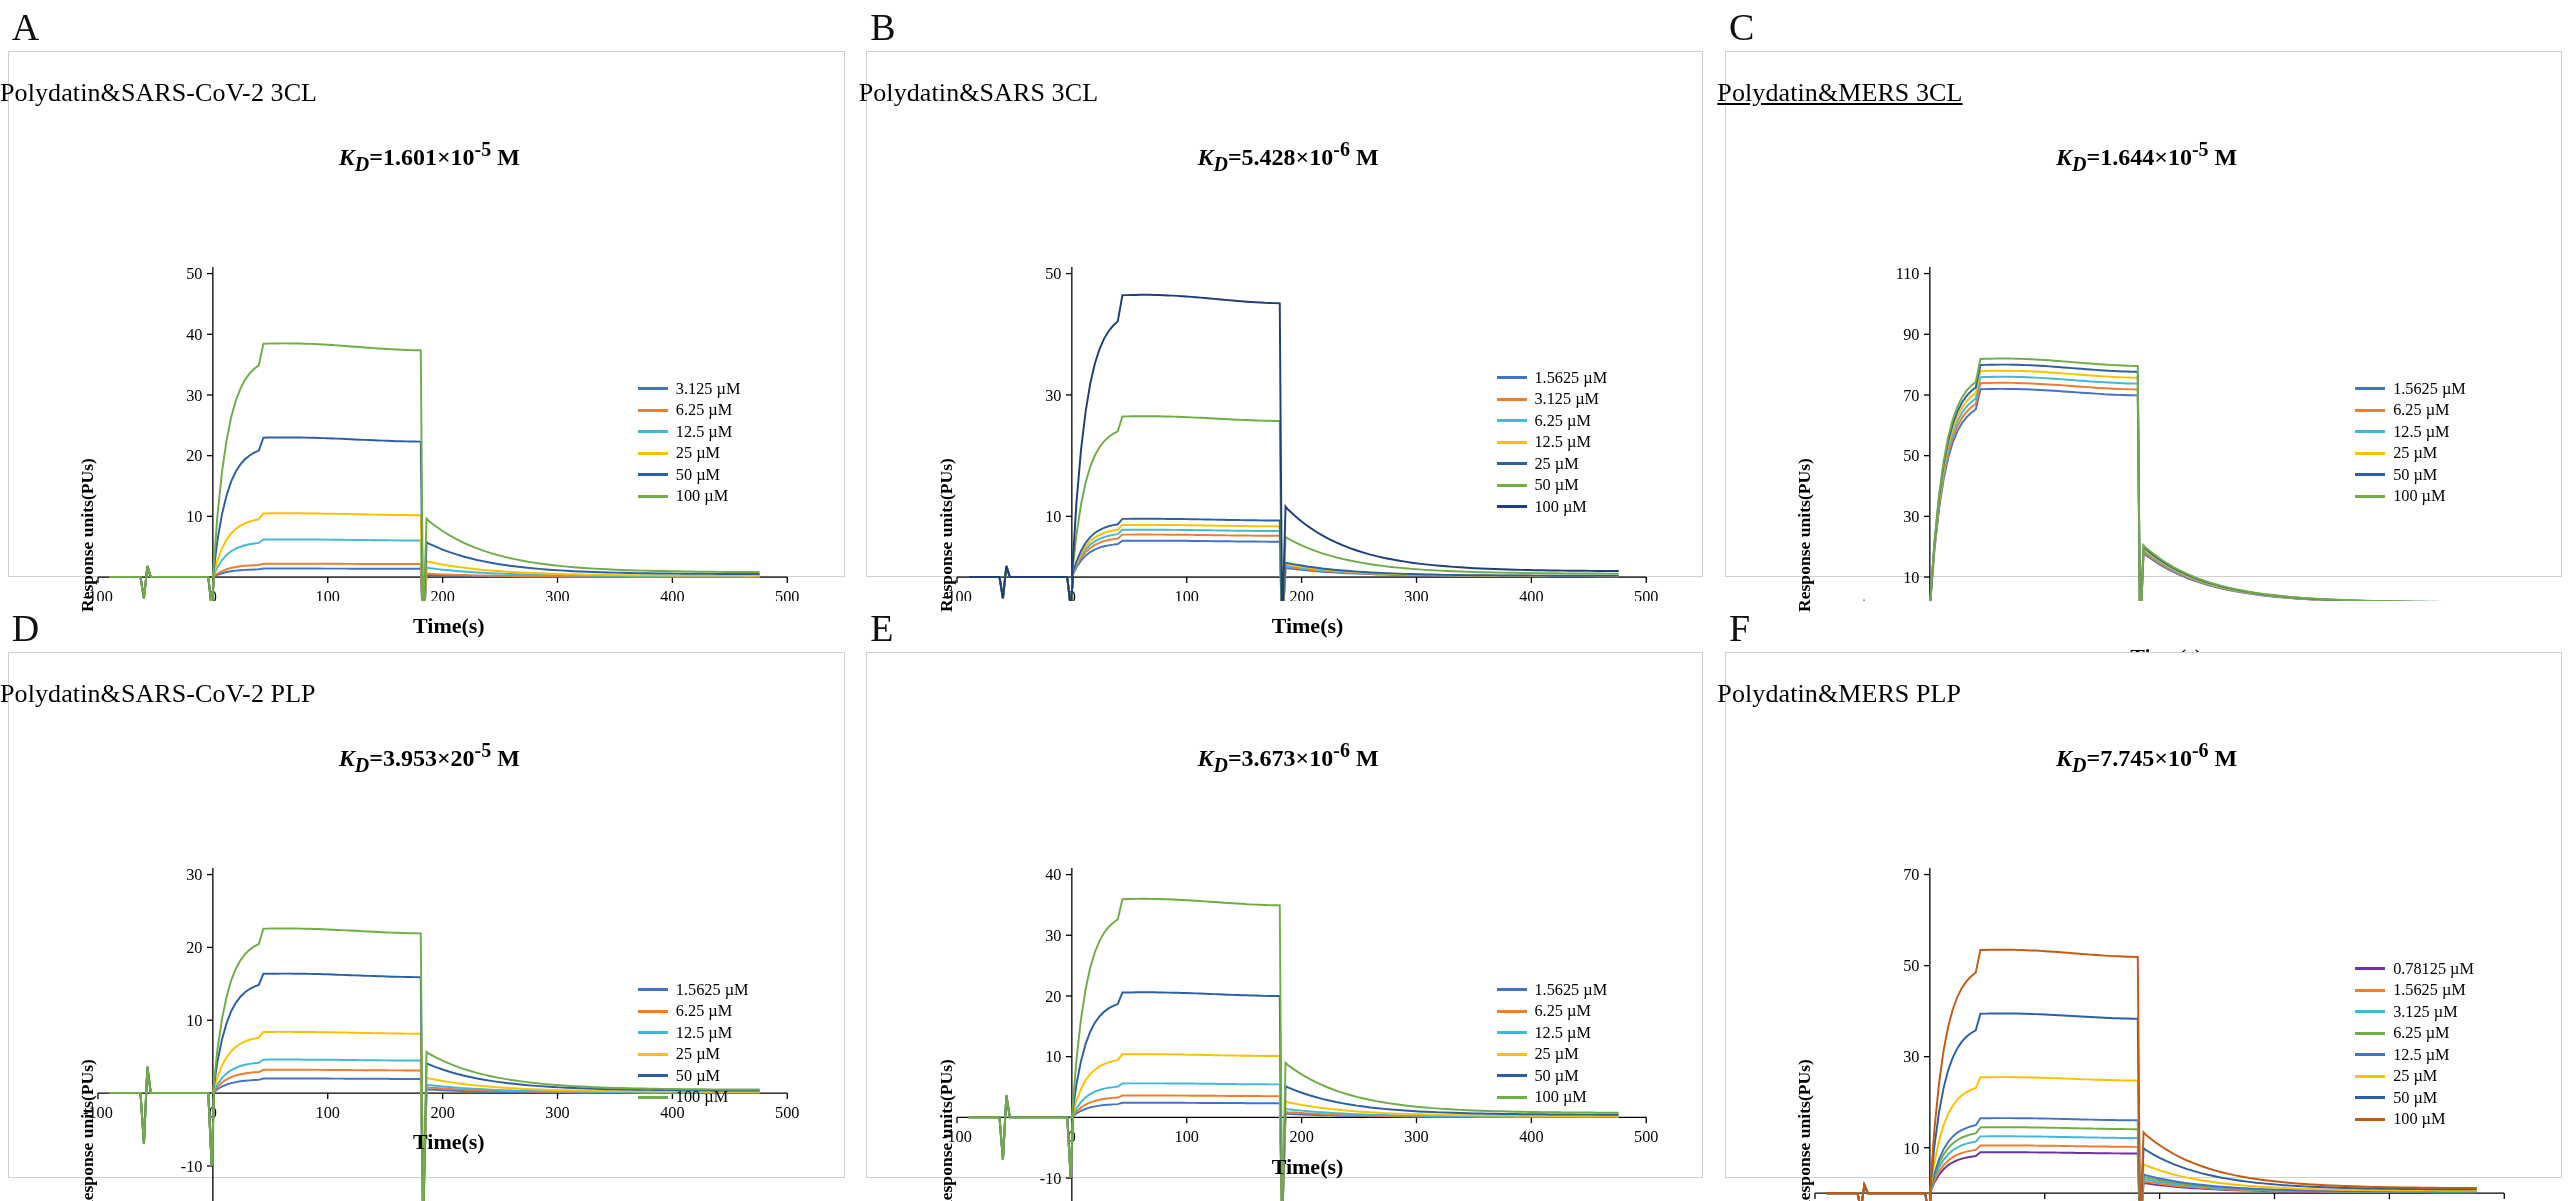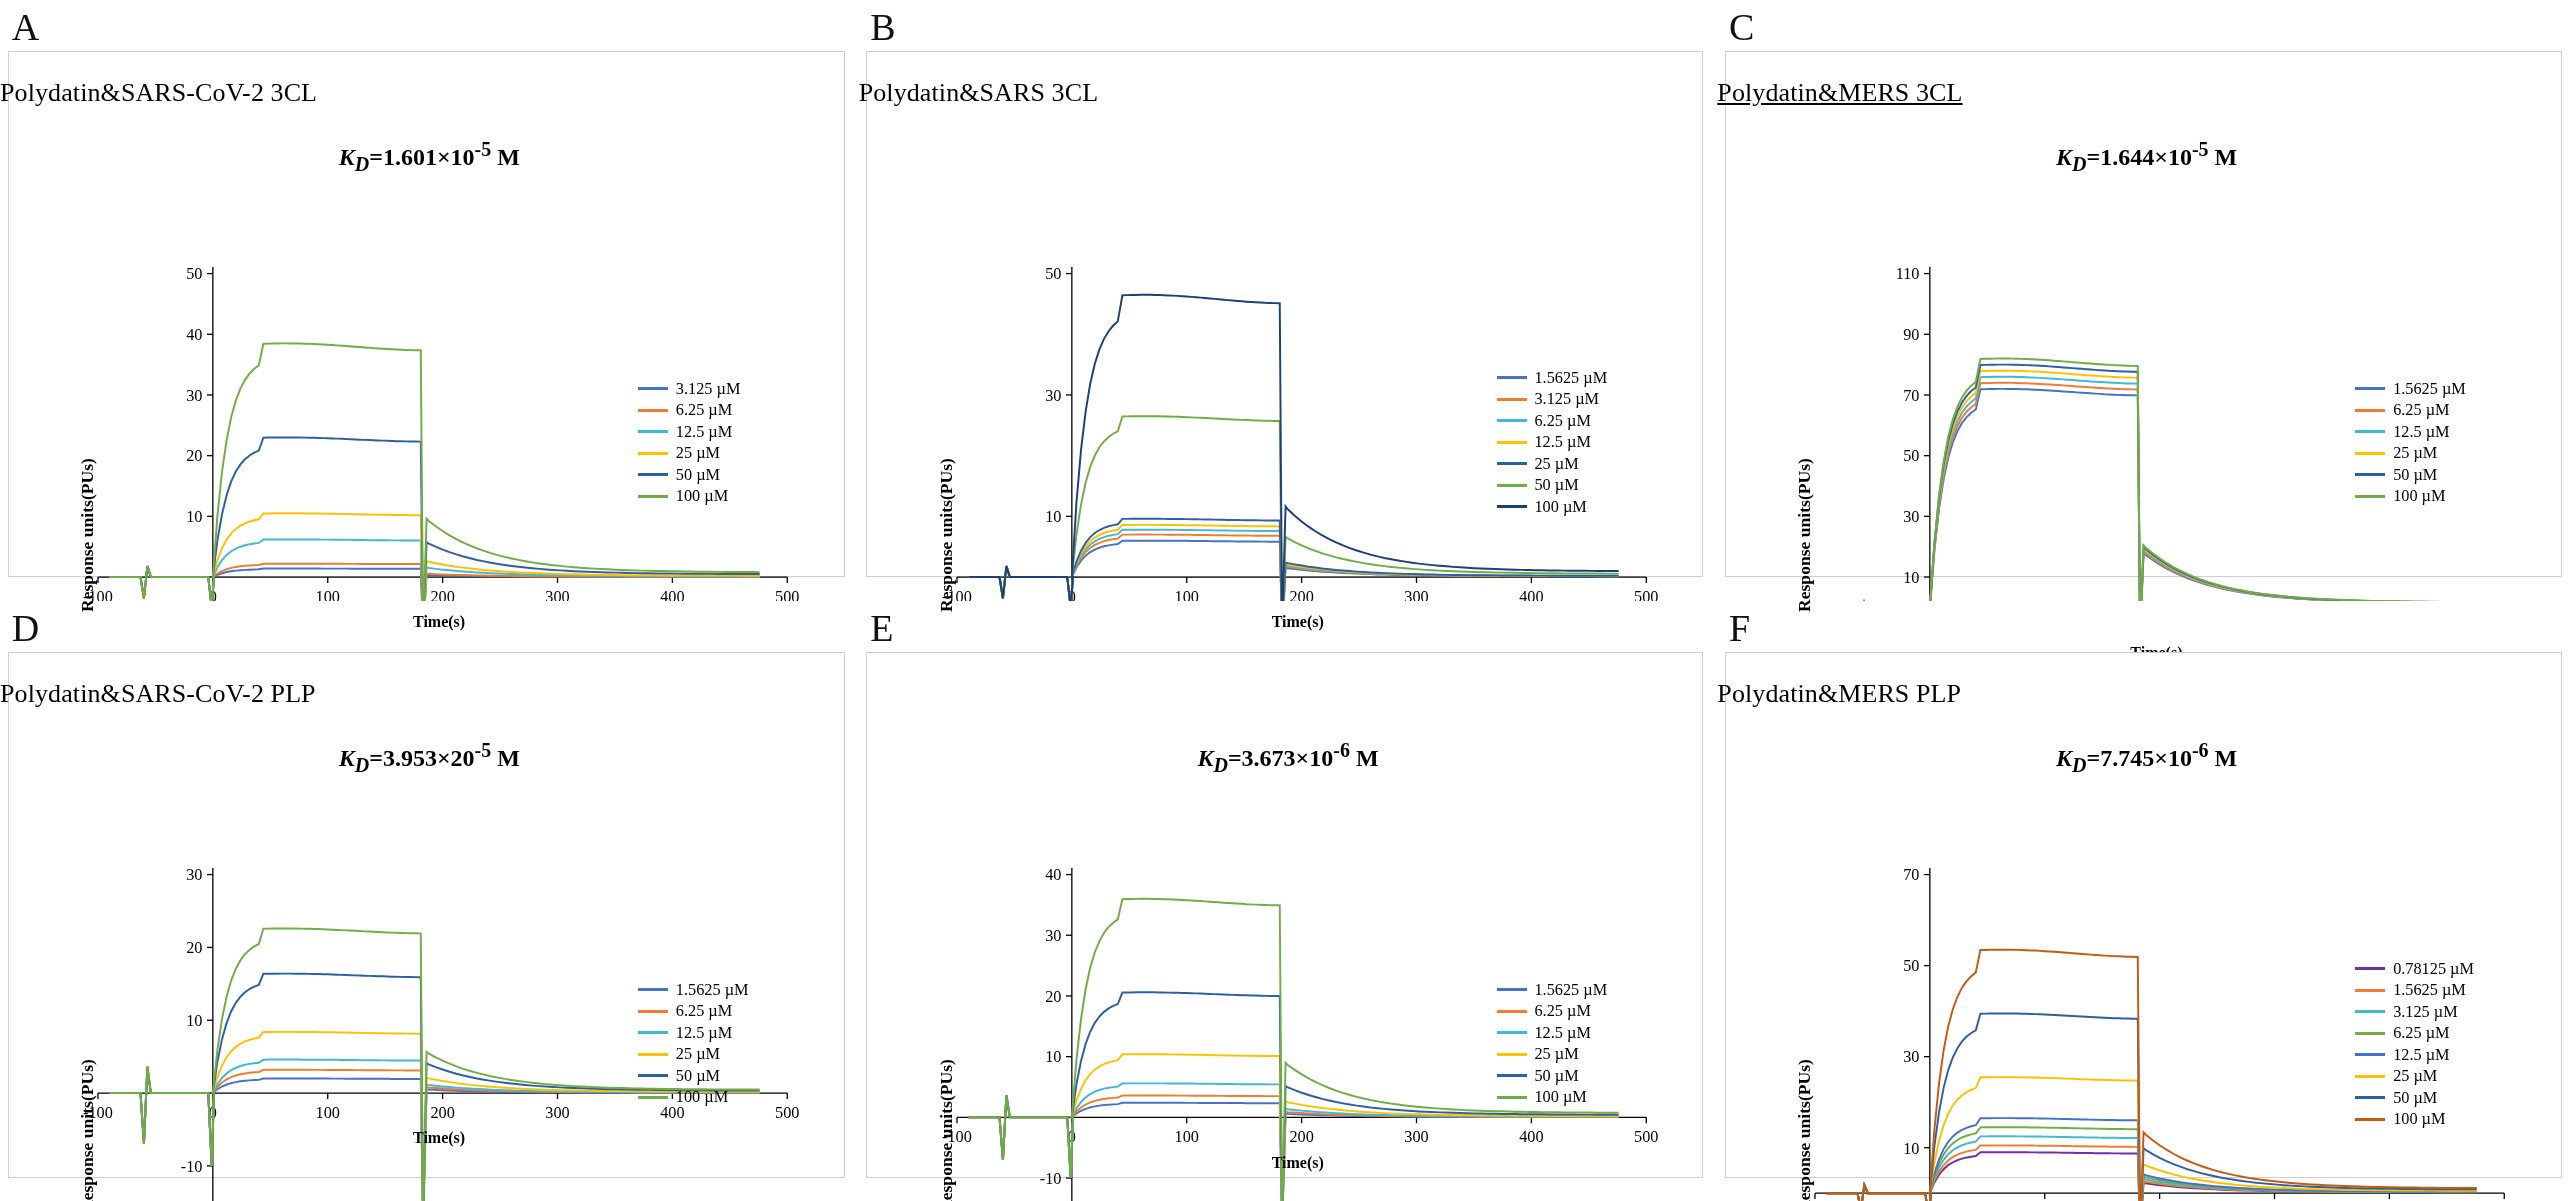--- a/index.html
+++ b/index.html
@@ -7,21 +7,21 @@
   .page{position:relative;width:2576px;height:1202px;}
   .grid{position:absolute;inset:0;display:grid;grid-template-columns:1fr 1fr 1fr;grid-template-rows:1fr 1fr;}
   .cell{position:relative;}
   .panel-letter{position:absolute;font-size:38px;font-family:"Liberation Serif",serif;color:#111;}
   .panel-box{position:absolute;border:0.7px solid #cfcfcf;background:#fff;}
   .panel-title{position:absolute;width:100%;font-size:26px;letter-spacing:0.1px;}
   .kd{position:absolute;width:100%;text-align:center;font-size:24px;font-weight:bold;}
   .kd i{font-style:italic;}
   .plot{position:absolute;}
   .axis-label-y{position:absolute;font-size:17.6px;font-weight:bold;transform-origin:left top;transform:rotate(-90deg);white-space:nowrap;}
-  .axis-label-x{position:absolute;font-size:16px;font-weight:bold;white-space:nowrap;}
+  .axis-label-x{position:absolute;font-size:22px;font-weight:bold;white-space:nowrap;}
   .legend{position:absolute;font-size:16.3px;line-height:1.0;}
   .legend-row{display:flex;align-items:center;height:21.5px;}
   .legend-swatch{width:30px;height:2.6px;margin-right:7.8px;display:inline-block;}
   svg{display:block;}
 </style>
 </head>
 <body>
 
 <div class="page">
   <div class="grid" id="grid">
@@ -93,20 +93,21 @@
           <div class="legend-row">
             <span class="legend-swatch" style="background: rgb(112, 173, 71);"></span>
             <span>100 µM</span>
           </div>
         </div>
       </div>
       <div class="cell">
         <div class="panel-letter" style="left: 11.7px; top: 5.2px;">B</div>
         <div class="panel-box" style="left: 7.8px; top: 51px; width: 835px; height: 524px;"></div>
         <div class="panel-title" style="top: 78px;">Polydatin&amp;SARS 3CL</div>
+        <div class="kd" style="top: 138px;"><i>K</i><sub style="font-style: italic;">D</sub><span>=5.428×10</span><sup>-6</sup><span> M</span></div>
         <svg width="859" height="503" class="plot" style="position: absolute; left: 0px; top: 98px;" viewBox="0 0 1319.66 773.5">
           <line x1="150" y1="736.6666666666666" x2="1210" y2="736.6666666666666" stroke="#000" stroke-width="2"></line>
           <line x1="326.66666666666663" y1="260" x2="326.66666666666663" y2="830" stroke="#000" stroke-width="2"></line>
           <line x1="150" y1="736.6666666666666" x2="150" y2="745.6666666666666" stroke="#000" stroke-width="2"></line>
           <text x="150" y="774.6666666666666" text-anchor="middle" font-size="25" font-family="&quot;Liberation Serif&quot;, serif">-100</text>
           <line x1="326.66666666666663" y1="736.6666666666666" x2="326.66666666666663" y2="745.6666666666666" stroke="#000" stroke-width="2"></line>
           <text x="326.66666666666663" y="774.6666666666666" text-anchor="middle" font-size="25" font-family="&quot;Liberation Serif&quot;, serif">0</text>
           <line x1="503.3333333333333" y1="736.6666666666666" x2="503.3333333333333" y2="745.6666666666666" stroke="#000" stroke-width="2"></line>
           <text x="503.3333333333333" y="774.6666666666666" text-anchor="middle" font-size="25" font-family="&quot;Liberation Serif&quot;, serif">100</text>
           <line x1="680" y1="736.6666666666666" x2="680" y2="745.6666666666666" stroke="#000" stroke-width="2"></line>

